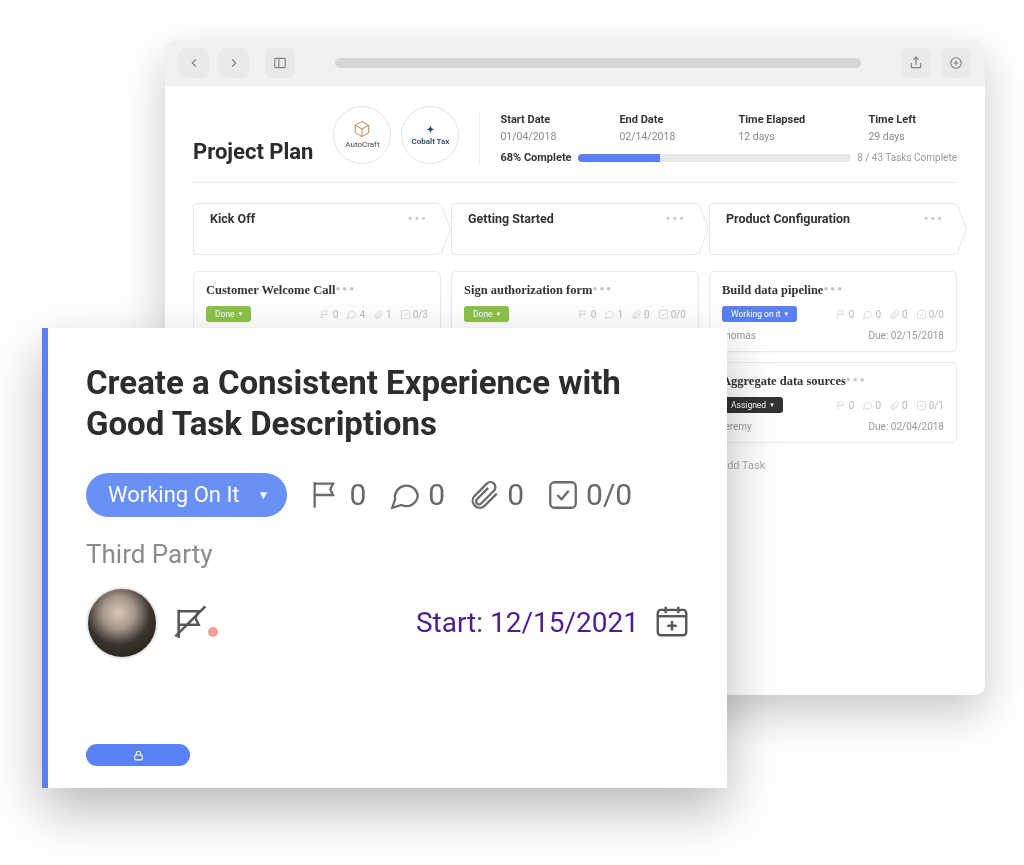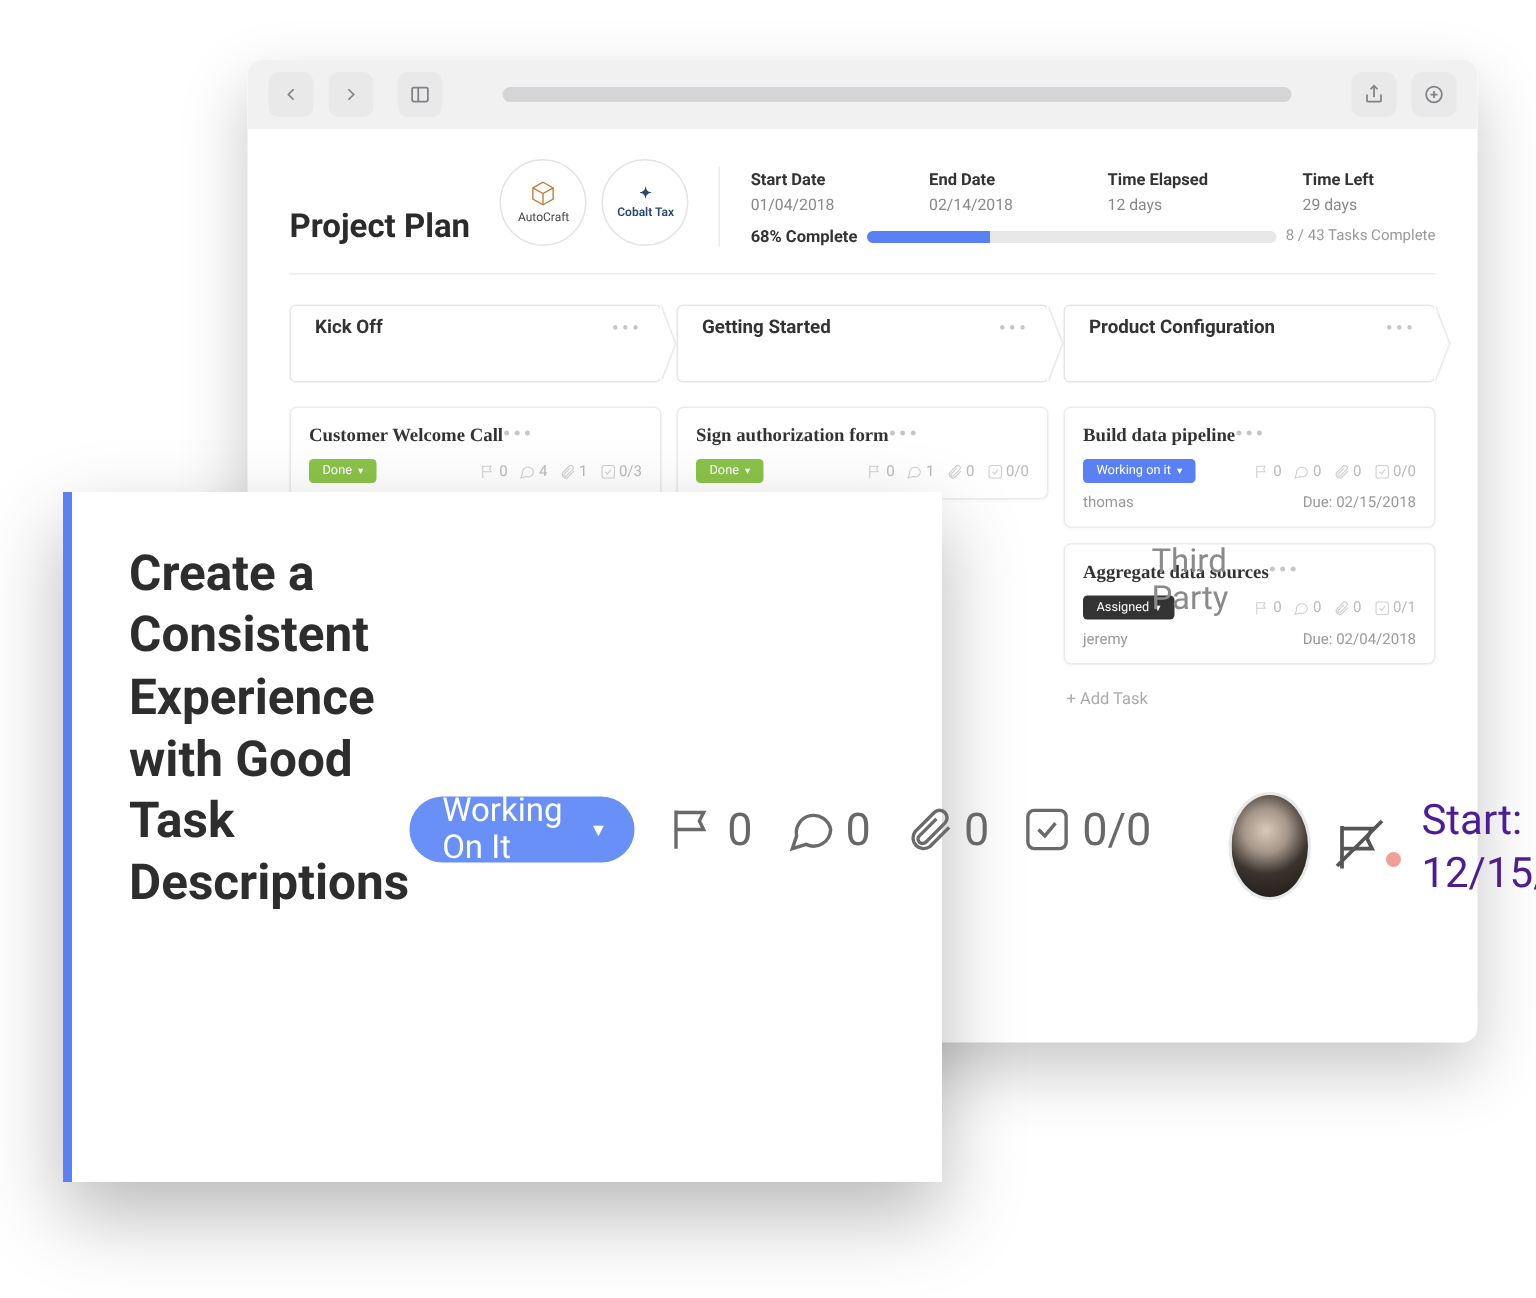--- a/index.html
+++ b/index.html
@@ -153,27 +153,27 @@
   .mini-stats span { display: inline-flex; align-items: center; gap: 2px; }
   .mini-stats svg { width: 11px; height: 11px; stroke: #cfcfcf; fill: none; stroke-width: 1.6; }
   .card-foot { display: flex; justify-content: space-between; margin-top: 8px; font-size: 10px; color: #999; }
   .add-task { color: #aaa; font-size: 11px; padding: 6px 2px; }
 
   
   .task-card {
     position: absolute;
     top: 328px;
     left: 42px;
-    width: 586px;
+    width: 685px;
     height: 460px;
     background: #fff;
     box-shadow: 0 22px 50px rgba(0,0,0,0.28);
     border-left: 6px solid #5981f4;
     padding: 34px 36px 22px 38px;
-    display: flex; flex-direction: row;
+    display: flex; flex-direction: column;
   }
   .task-title {
     font-size: 33px;
     font-weight: 700;
     color: #2d2d2d;
     line-height: 1.25;
     margin-bottom: 28px;
   }
   .task-stats-row { display: flex; align-items: center; gap: 22px; margin-bottom: 22px; }
   .big-status {
@@ -181,21 +181,21 @@
     color: #fff;
     height: 44px;
     padding: 0 18px 0 22px;
     border-radius: 22px;
     display: inline-flex; align-items: center; gap: 18px;
     font-size: 22px; font-weight: 400;
   }
   .big-status::after { content: "▼"; font-size: 12px; }
   .big-stat { display: inline-flex; align-items: center; gap: 6px; font-size: 30px; color: #686868; }
   .big-stat svg { width: 34px; height: 34px; stroke: #6a6a6a; fill: none; stroke-width: 1.6; }
-  .category { font-size: 22px; color: #8a8a8a; font-weight: 400; margin-bottom: 18px; }
+  .category { font-size: 26px; color: #8a8a8a; font-weight: 400; margin-bottom: 18px; }
 
   .task-bottom { display: flex; align-items: center; gap: 14px; }
   .avatar {
     width: 72px; height: 72px; border-radius: 50%;
     background: radial-gradient(circle at 45% 35%, #d8c9b8 0%, #a5968a 28%, #3a332e 55%, #1c1814 100%);
     border: 2px solid #e8e8e8;
   }
   .flag-off svg { width: 40px; height: 40px; stroke: #555; fill: none; stroke-width: 1.5; }
   .dot-red { width: 10px; height: 10px; background: #f2a097; border-radius: 50%; display: inline-block; margin-left: -4px; margin-top: 24px; }
 

